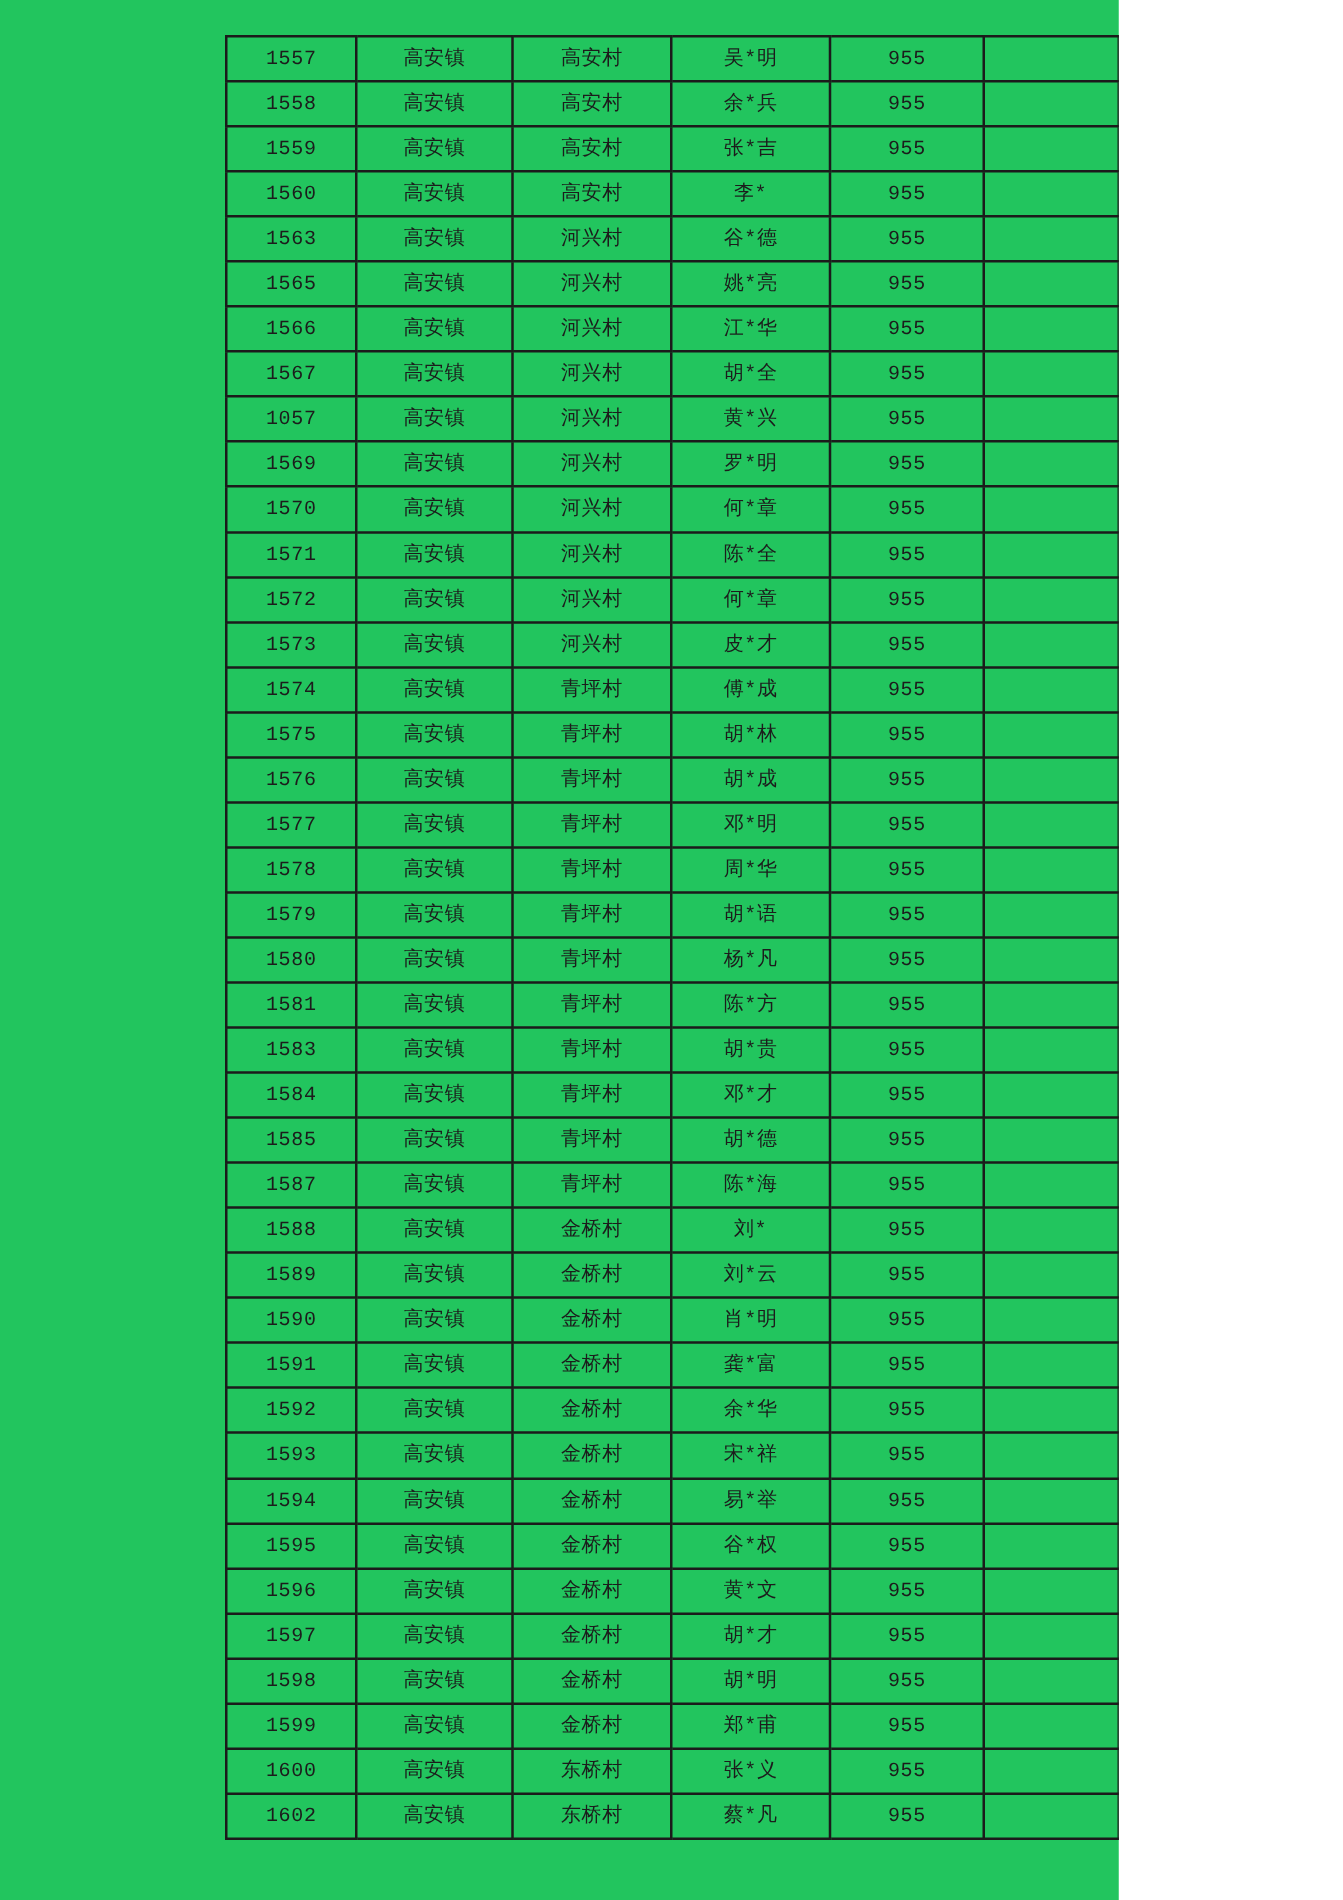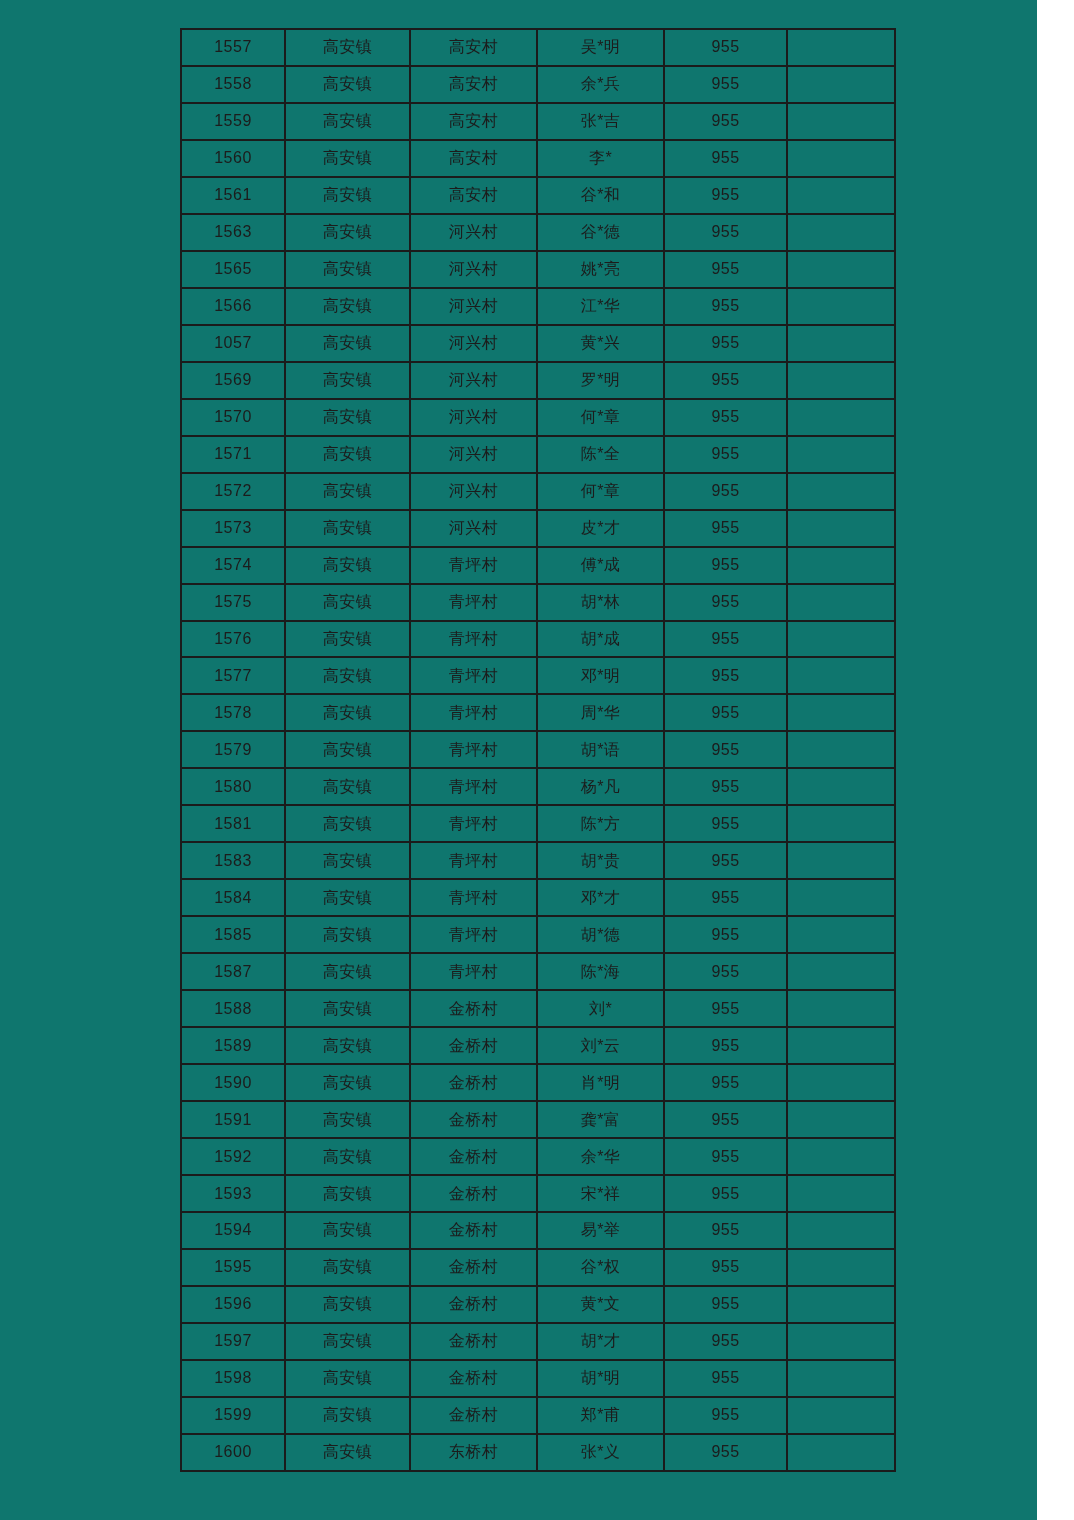--- a/index.html
+++ b/index.html
@@ -2,25 +2,25 @@
 <html><head>
 <meta charset="utf-8">
 <style>
   html, body {
     margin: 0;
     padding: 0;
     background: #ffffff;
   }
   .page {
     position: relative;
-    width: 1037px;
+    width: 895px;
     height: 1520px;
-    background: #0f766e;
+    background: #22c55e;
     overflow: hidden;
-    font-family: Liberation Sans, sans-serif;
+    font-family: Liberation Mono, monospace;
     color: #1c1c1c;
   }
   table.roster {
     position: absolute;
     left: 180px;
     top: 28px;
     width: 714px;
     height: 1444px;
     border-collapse: collapse;
     table-layout: fixed;
@@ -77,48 +77,48 @@
         </tr>
         <tr>
           <td>1560</td>
           <td>高安镇</td>
           <td>高安村</td>
           <td>李*</td>
           <td>955</td>
           <td></td>
         </tr>
         <tr>
-          <td>1561</td>
-          <td>高安镇</td>
-          <td>高安村</td>
-          <td>谷*和</td>
-          <td>955</td>
-          <td></td>
-        </tr>
-        <tr>
           <td>1563</td>
           <td>高安镇</td>
           <td>河兴村</td>
           <td>谷*德</td>
           <td>955</td>
           <td></td>
         </tr>
         <tr>
           <td>1565</td>
           <td>高安镇</td>
           <td>河兴村</td>
           <td>姚*亮</td>
           <td>955</td>
           <td></td>
         </tr>
         <tr>
           <td>1566</td>
           <td>高安镇</td>
           <td>河兴村</td>
           <td>江*华</td>
+          <td>955</td>
+          <td></td>
+        </tr>
+        <tr>
+          <td>1567</td>
+          <td>高安镇</td>
+          <td>河兴村</td>
+          <td>胡*全</td>
           <td>955</td>
           <td></td>
         </tr>
         <tr>
           <td>1057</td>
           <td>高安镇</td>
           <td>河兴村</td>
           <td>黄*兴</td>
           <td>955</td>
           <td></td>
@@ -353,18 +353,26 @@
           <td>金桥村</td>
           <td>郑*甫</td>
           <td>955</td>
           <td></td>
         </tr>
         <tr>
           <td>1600</td>
           <td>高安镇</td>
           <td>东桥村</td>
           <td>张*义</td>
+          <td>955</td>
+          <td></td>
+        </tr>
+        <tr>
+          <td>1602</td>
+          <td>高安镇</td>
+          <td>东桥村</td>
+          <td>蔡*凡</td>
           <td>955</td>
           <td></td>
         </tr>
       </tbody>
   </table>
 </div>
 
 </body></html>

